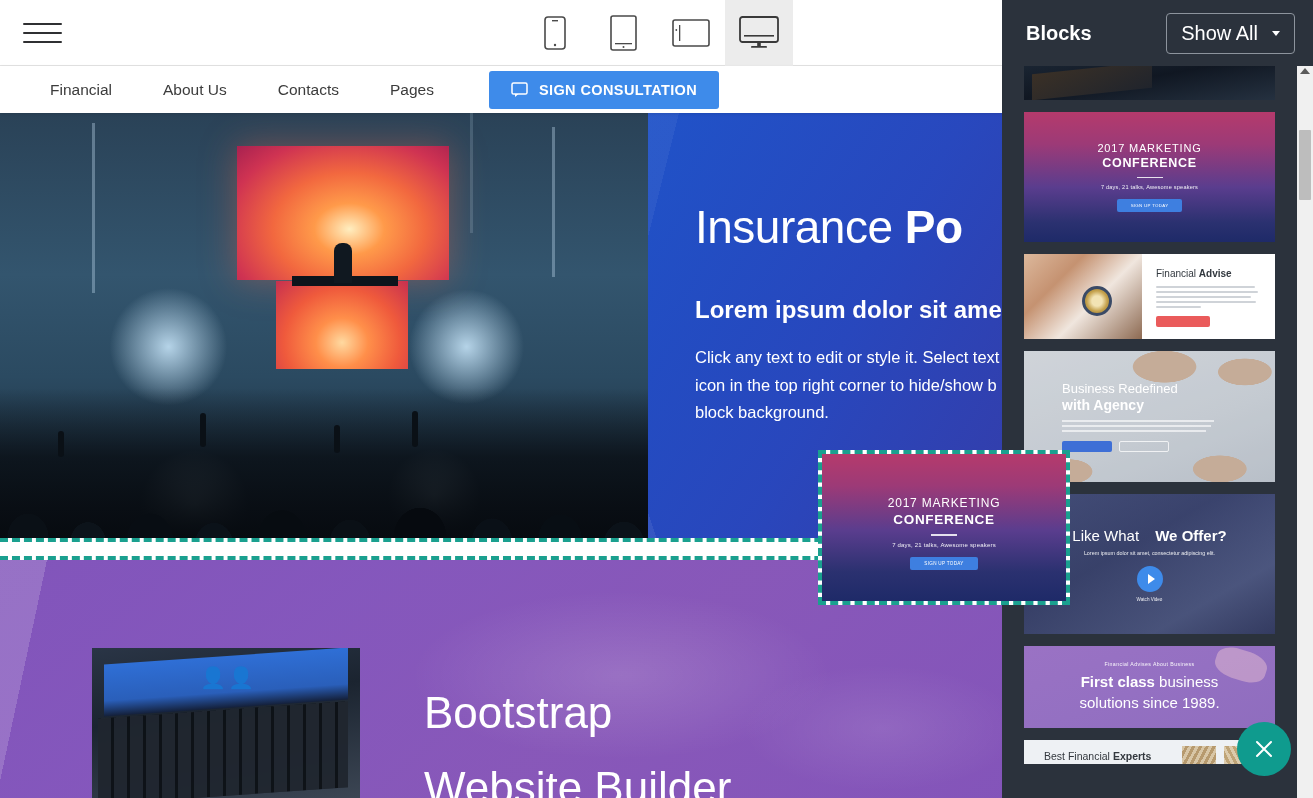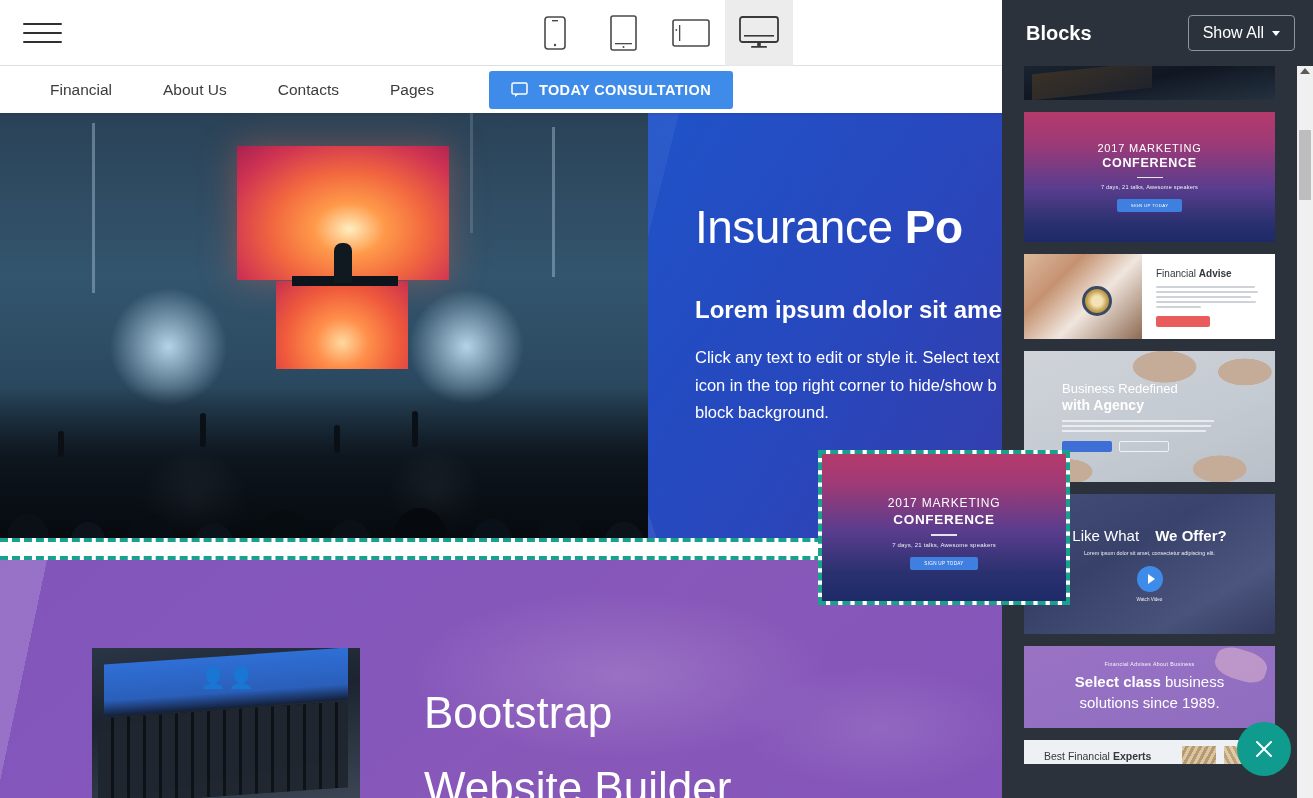--- a/index.html
+++ b/index.html
@@ -206,24 +206,24 @@
     position: absolute; right: 0; top: 0; width: 311px; height: 798px;
     background: #2b323c;
   }
   .panel-head {
     position: relative; height: 66px; display: flex; align-items: center;
     justify-content: space-between; padding: 0 18px 0 24px;
     background: #2b323c; z-index: 4;
   }
   .panel-title { color: #fff; font-size: 20px; font-weight: bold; }
   .show-all {
-    color: #fff; font-size: 16px;
+    color: #fff; font-size: 20px;
     border: 1px solid #8d949d; border-radius: 4px;
     padding: 8px 14px; cursor: pointer; background: transparent;
-    display: flex; align-items: center; gap: 8px;
+    display: flex; align-items: center; gap: 14px;
   }
   .caret { width: 0; height: 0; border-left: 4px solid transparent;
            border-right: 4px solid transparent; border-top: 5px solid #fff; }
 
   .panel-list {
     position: absolute; left: 0; top: 66px; width: 295px; height: 732px;
     overflow: hidden; padding: 0 0 0 22px;
   }
   .thumb {
     width: 251px; margin-bottom: 12px; position: relative; overflow: hidden;
@@ -426,21 +426,21 @@
   <div class="sitenav">
     <a>Financial</a>
     <a>About Us</a>
     <a>Contacts</a>
     <a>Pages</a>
     <div class="nav-cta">
       <svg width="18" height="16" viewBox="0 0 18 16">
         <rect x="1" y="1" width="15" height="11" rx="1.6" fill="none" stroke="#fff" stroke-width="1.5"></rect>
         <path d="M4 12 L4 15 L7.5 12 Z" fill="#fff"></path>
       </svg>
-      <span>TODAY CONSULTATION</span>
+      <span>SIGN CONSULTATION</span>
     </div>
   </div>
 
   <div class="canvas">
 
     <div class="hero1">
       <div class="hero1-photo">
         <div class="stage-bg"></div>
         <div class="truss" style="left:92px; top:10px; height:170px;"></div>
         <div class="truss" style="left:552px; top:14px; height:150px;"></div>
@@ -554,21 +554,21 @@
       <div class="thumb t-offer">
         <div class="h"><span>Like What </span><b>We Offer?</b></div>
         <div class="sub">Lorem ipsum dolor sit amet, consectetur adipiscing elit.</div>
         <div class="play"></div>
         <div class="wv">Watch Video</div>
       </div>
 
       <div class="thumb t-first">
         <div class="hand2"></div>
         <div class="k">Financial Advises About Business</div>
-        <div class="l1"><b>Select class</b><span> business</span></div>
+        <div class="l1"><b>First class</b><span> business</span></div>
         <div class="l2">solutions since 1989.</div>
       </div>
 
       <div class="thumb t-experts">
         <div class="h"><span>Best Financial </span><b>Experts</b></div>
         <div class="ln"></div>
         <div class="p1"></div>
         <div class="p2"></div>
       </div>
 

